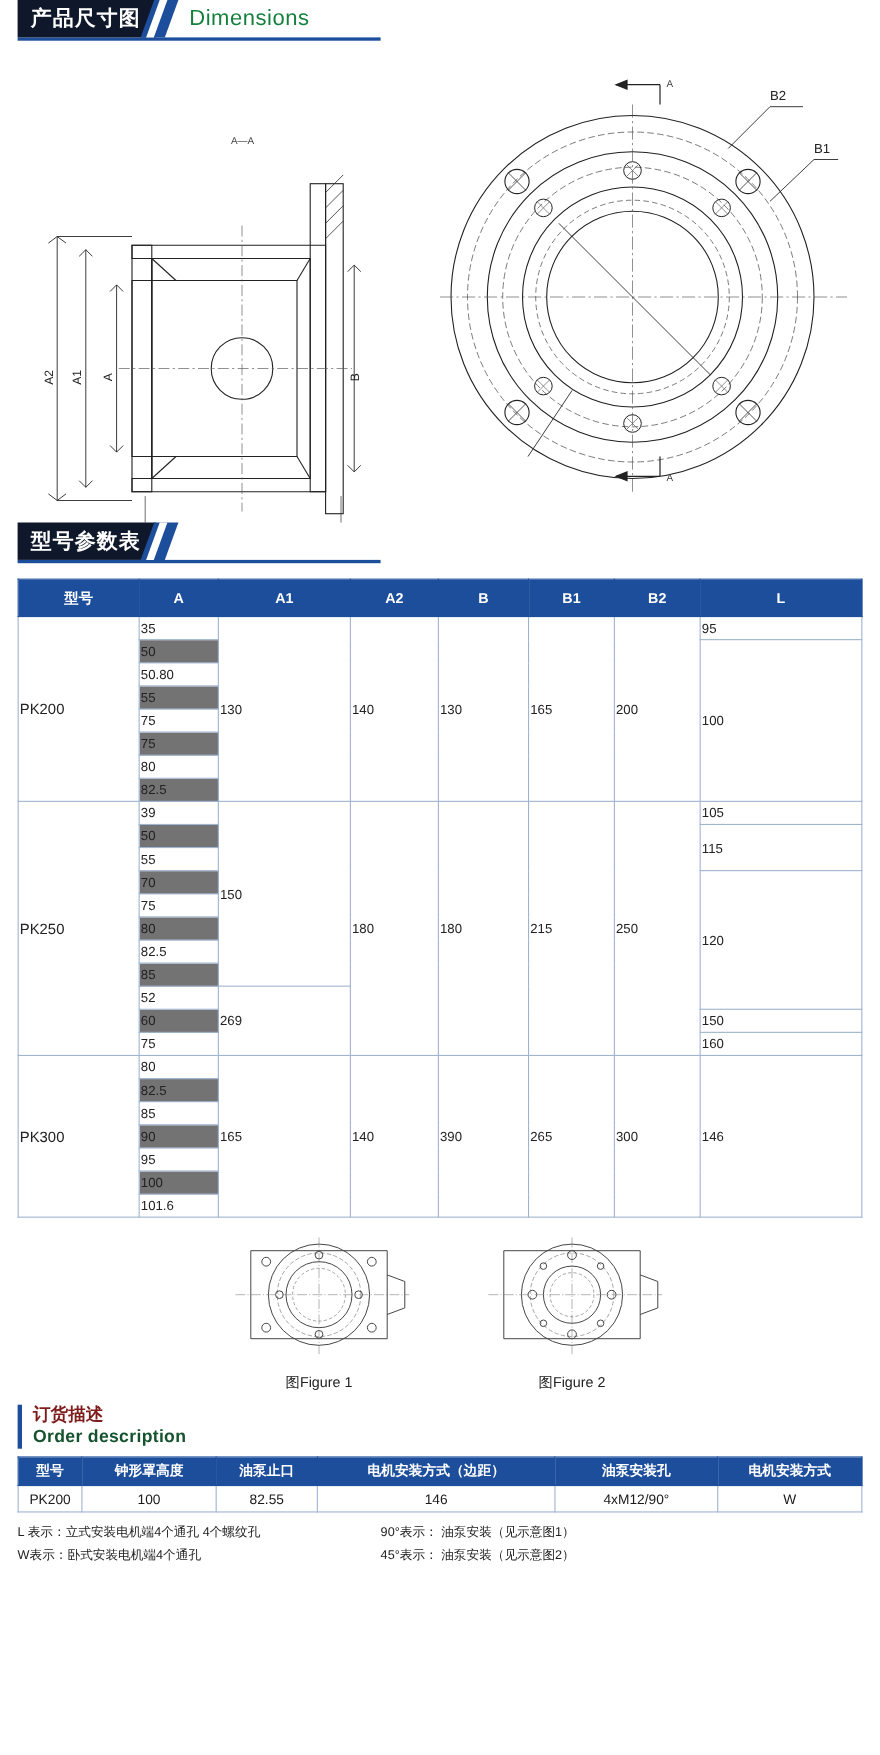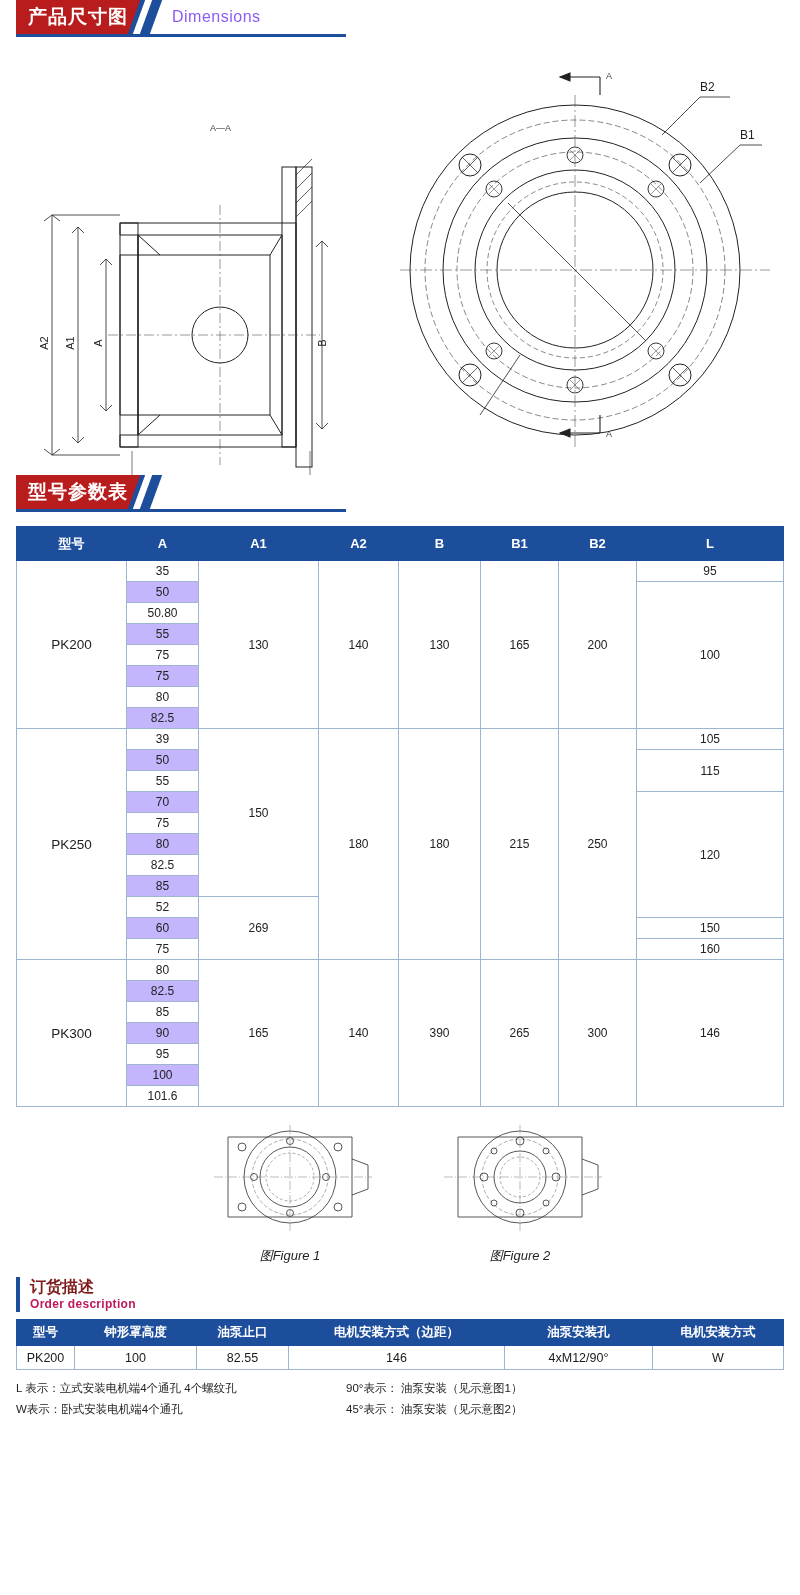--- a/index.html
+++ b/index.html
@@ -17,21 +17,21 @@
 
   
   .sec-head {
     display: flex;
     align-items: stretch;
     height: 34px;
     margin: 0 16px;
     position: relative;
   }
   .sec-head .cn {
-    background: #b91c1c;
+    background: #0f172a;
     color: #fff;
     font-size: 19px;
     font-weight: bold;
     padding: 0 14px 0 12px;
     display: flex;
     align-items: center;
     letter-spacing: 1px;
   }
   .sec-head .slash {
     width: 22px;
@@ -41,22 +41,22 @@
     position: relative;
     z-index: 1;
   }
   .sec-head .slash-in {
     position: absolute;
     left: 5px; top: 0; bottom: 0;
     width: 7px;
     background: #ffffff;
   }
   .sec-head .en {
-    font-size: 16px;
-    color: #8b5cf6;
+    font-size: 20px;
+    color: #15803d;
     display: flex;
     align-items: center;
     padding-left: 16px;
     letter-spacing: 0.5px;
   }
   .sec-underline {
     margin: 0 16px;
     height: 3px;
     background: #1d4e9c;
     width: 330px;
@@ -83,64 +83,62 @@
     background: #1d4e9c;
     color: #fff;
     font-size: 13px;
     font-weight: bold;
     height: 34px;
     border: 1px solid #1d4e9c;
     text-align: center;
   }
   table.spec td {
     border: 1px solid #9fb4cf;
-    text-align: center;
     height: 21px;
     background: #fff;
     font-size: 12px;
     color: #222;
   }
-  table.spec td.shade { background: #c4b5fd; }
+  table.spec td.shade { background: #737373; }
   table.spec td.model {
     font-size: 13.5px;
     background: #fff;
   }
 
   
   .figs {
     position: relative;
     height: 160px;
     margin-top: 6px;
   }
   .fig { position: absolute; text-align: center; }
   .fig-cap {
     font-size: 13px;
     color: #222;
     margin-top: 2px;
-    font-style: italic;
   }
   .fig1 { left: 200px; top: 0; }
   .fig2 { left: 430px; top: 0; }
 
   
   .order-head {
     margin: 4px 16px 0 16px;
     padding-left: 10px;
     border-left: 4px solid #1d4e9c;
     line-height: 1.25;
   }
   .order-head .cn {
     font-size: 16px;
     font-weight: bold;
     color: #7f1d1d;
   }
   .order-head .en {
-    font-size: 12px;
+    font-size: 16px;
     font-weight: bold;
-    color: #be185d;
+    color: #14532d;
     letter-spacing: 0.3px;
   }
 
   table.order {
     border-collapse: collapse;
     width: 768px;
     margin: 7px 16px 0 16px;
     font-size: 12.5px;
   }
   table.order th {

